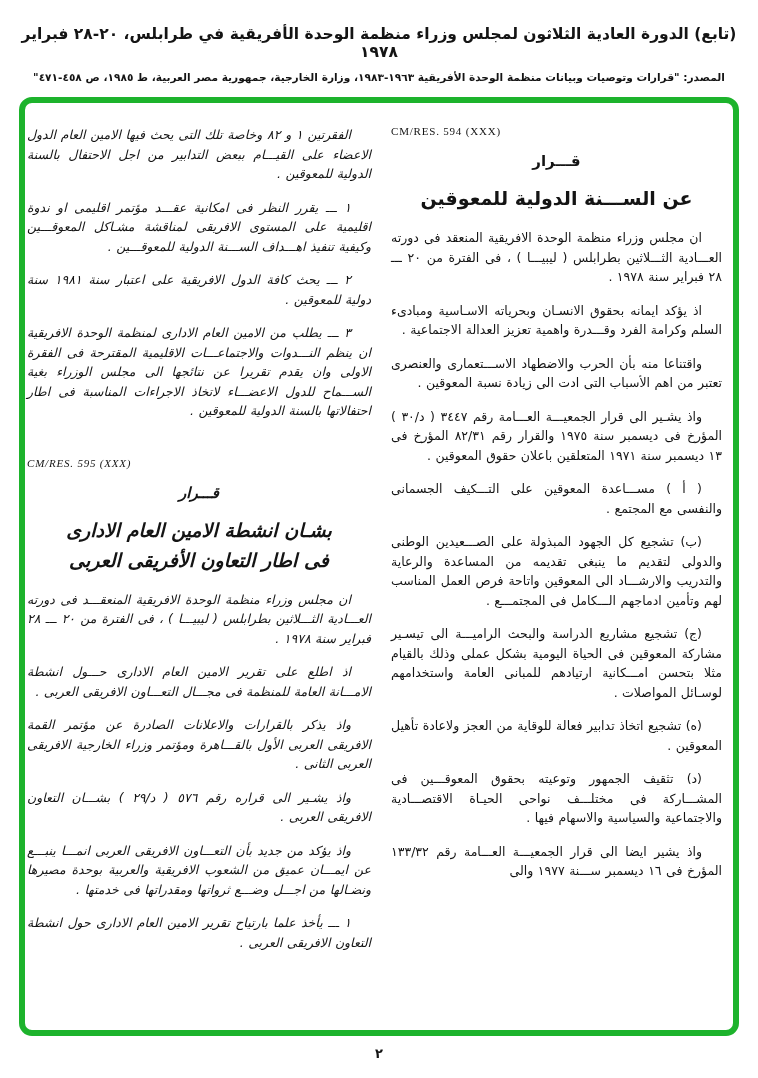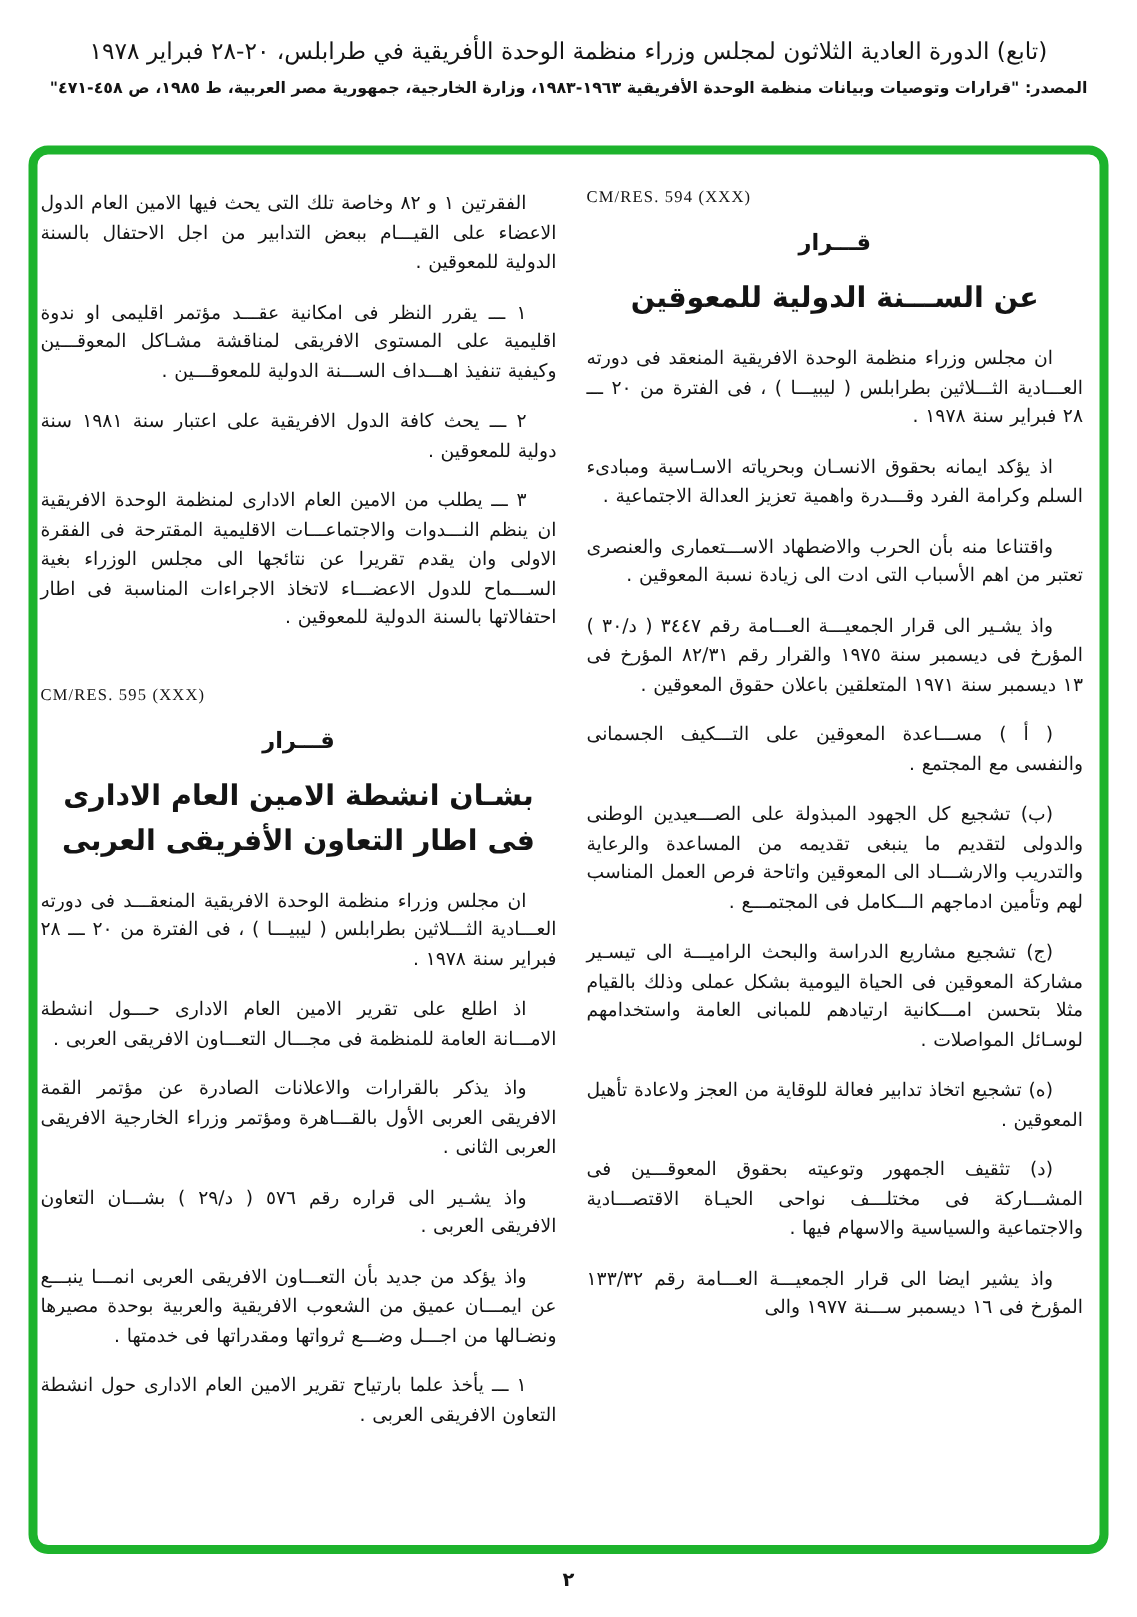--- a/index.html
+++ b/index.html
@@ -8,39 +8,39 @@
   body {
     width: 758px; height: 1078px;
     background: #ffffff;
     color: var(--ink);
     font-family: "DejaVu Sans", sans-serif;
   }
   .page { position: relative; width: 758px; height: 1078px; background: #fff; overflow: hidden; }
 
   
   .hdr { text-align: center; padding-top: 25px; direction: rtl; }
-  .hdr .line1 { font-size: 15.5px; font-weight: normal; letter-spacing: -0.2px; }
+  .hdr .line1 { font-size: 15.5px; font-weight: bold; letter-spacing: -0.2px; }
   .hdr .line2 { font-size: 10.6px; font-weight: bold; margin-top: 10px; }
 
   
   .frame {
     position: absolute; left: 19px; top: 97px;
     width: 720px; height: 939px;
     border: 6px solid var(--accent);
     border-radius: 13px;
     padding: 22px 11px 14px 13px;
     display: flex; flex-direction: row;
     direction: rtl;
     gap: 20px;
     overflow: hidden;
     background: #fff;
   }
   .col { direction: rtl; }
   .col-right { width: 331px; flex: 0 0 331px; }
-  .col-left  { width: 344px; flex: 0 0 344px; }
+  .col-left  { width: 344px; flex: 0 0 344px; font-style: italic; }
 
   .col p.body {
     font-size: 12.5px;
     line-height: 1.56;
     margin: 0 0 14px 0;
     text-align: justify;
     text-indent: 20px;
     word-spacing: 0.5px;
   }
   .resid {

